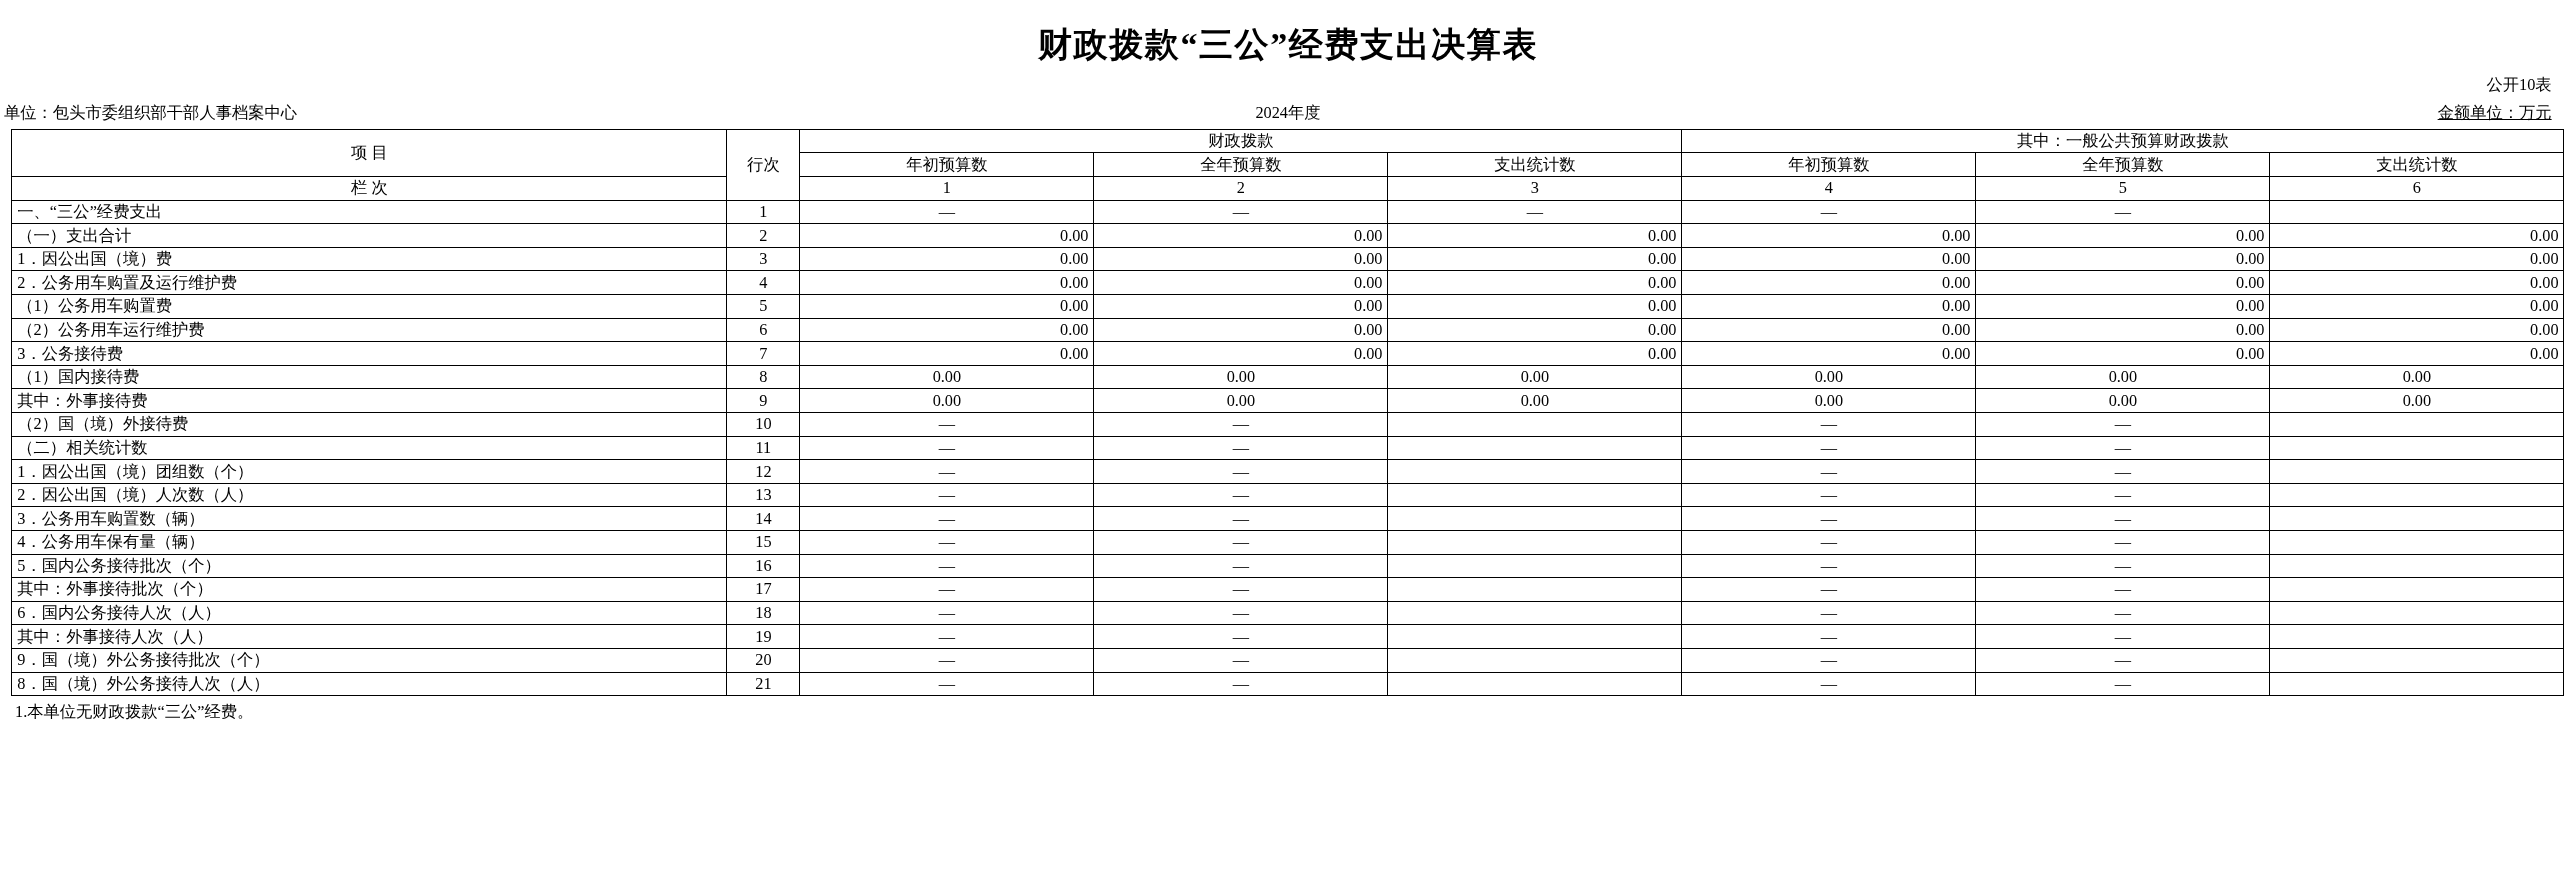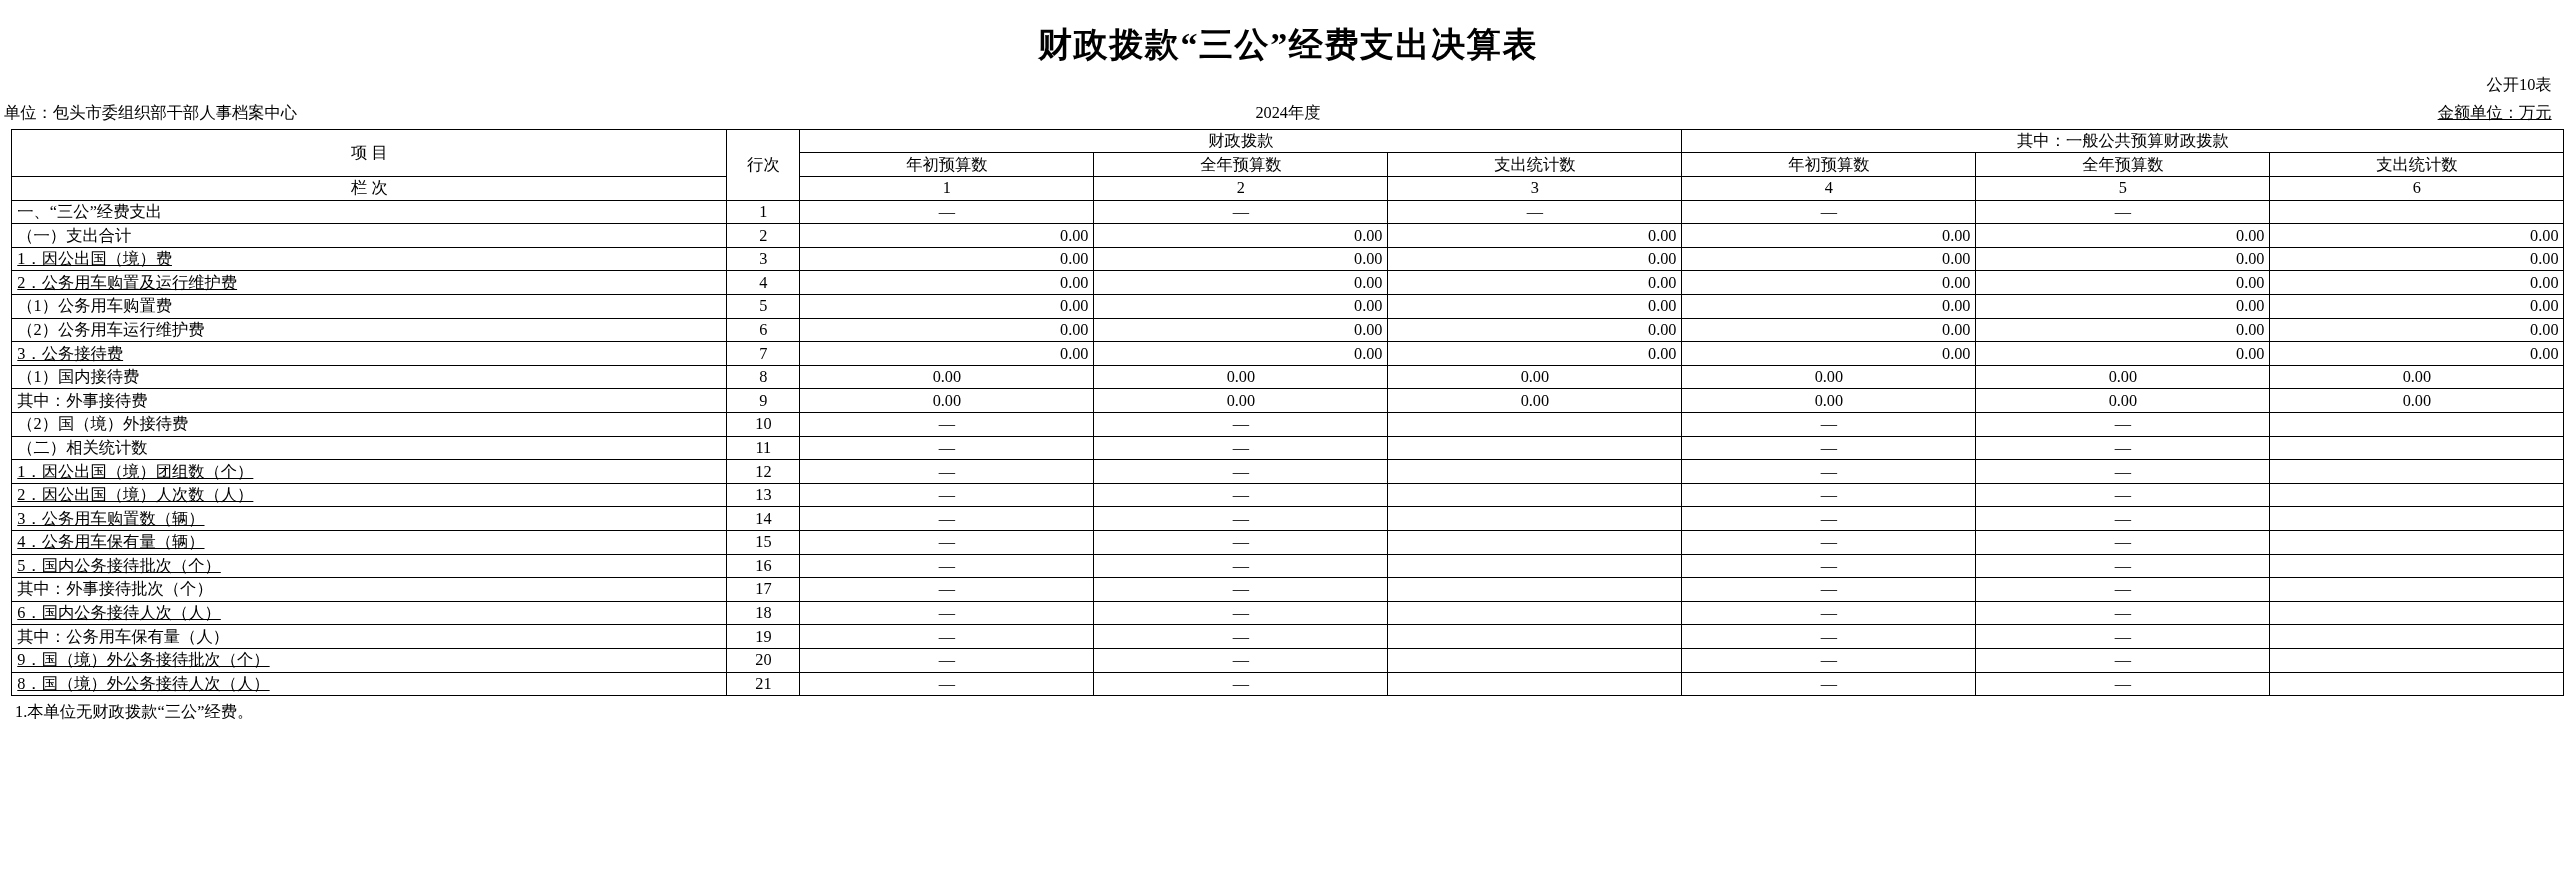--- a/index.html
+++ b/index.html
@@ -84,21 +84,21 @@
   }
   .c-item { text-align: left; }
   .c-center { text-align: center; }
   .c-right { text-align: right; padding-right: 11.4px; }
   .hdr { text-align: center; }
   .col-item { width: 715px; }
   .col-row { width: 73px; }
   .col-num { width: 294px; }
   .indent0 { padding-left: 13px; }
   .indent1 { padding-left: 32.5px; }
-  .indent2 { padding-left: 54px; text-decoration: underline; }
+  .indent2 { padding-left: 54px; }
   .indent3 { padding-left: 75px; }
   .foot {
     margin-left: 15px;
     margin-top: 4.9px;
     font-size: 16.3px;
     font-family: "Liberation Serif", serif;
   }
 </style>
 </head>
 <body>
@@ -328,21 +328,21 @@
           <td class="c-item indent2">6．国内公务接待人次（人）</td>
           <td class="c-center">18</td>
           <td class="c-center">—</td>
           <td class="c-center">—</td>
           <td class="c-center"></td>
           <td class="c-center">—</td>
           <td class="c-center">—</td>
           <td class="c-center"></td>
         </tr>
         <tr>
-          <td class="c-item indent3">其中：公务用车保有量（人）</td>
+          <td class="c-item indent3">其中：外事接待人次（人）</td>
           <td class="c-center">19</td>
           <td class="c-center">—</td>
           <td class="c-center">—</td>
           <td class="c-center"></td>
           <td class="c-center">—</td>
           <td class="c-center">—</td>
           <td class="c-center"></td>
         </tr>
         <tr>
           <td class="c-item indent2">9．国（境）外公务接待批次（个）</td>

